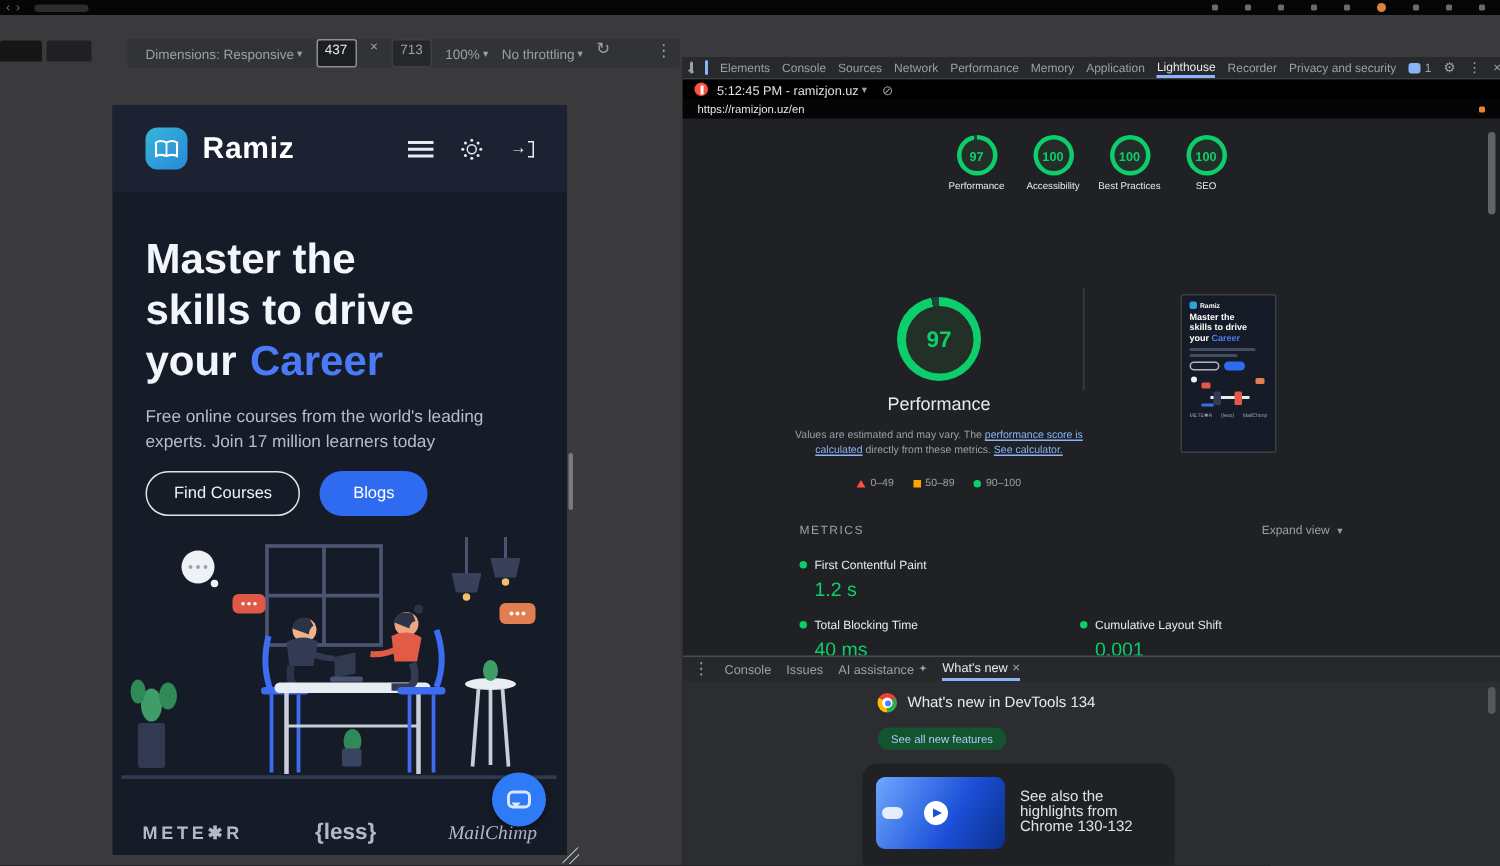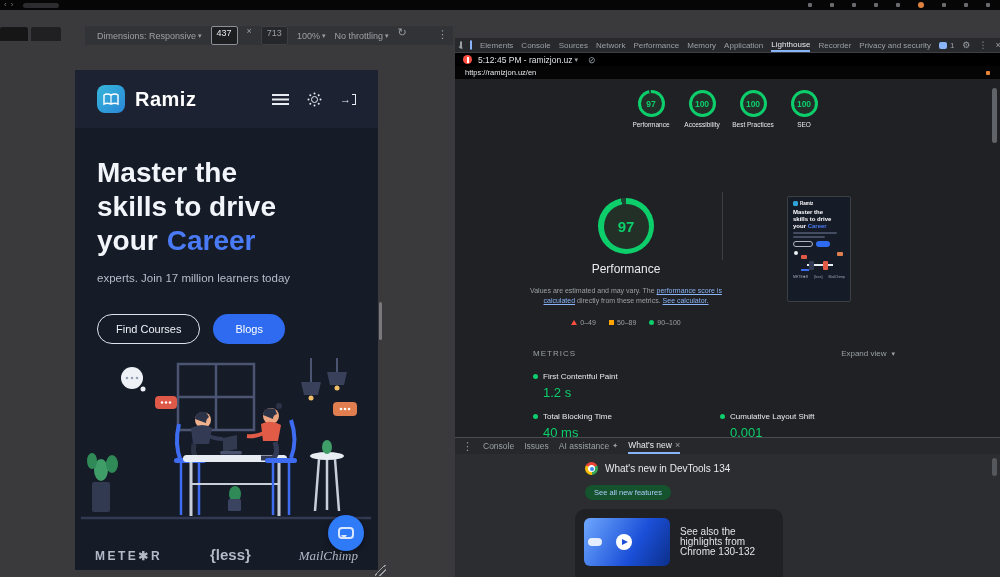--- a/index.html
+++ b/index.html
@@ -212,20 +212,21 @@
       </span>
     </div>
 
     <div class="abs h1">
       <div>Master the</div>
       <div>skills to drive</div>
       <div><span>your</span><span class="accent">Career</span></div>
     </div>
 
     <div class="abs para">
+      <div>Free online courses from the world's leading</div>
       <div>experts. Join 17 million learners today</div>
     </div>
 
     <div class="abs btnrow">
       <span class="btn-outline">Find Courses</span>
       <span class="btn-blue">Blogs</span>
     </div>
 
     <svg class="abs" style="left:0;top:288px" width="303" height="180" viewBox="0 0 303 180">
       <g stroke="#4b5470" stroke-width="2.5" fill="none">

